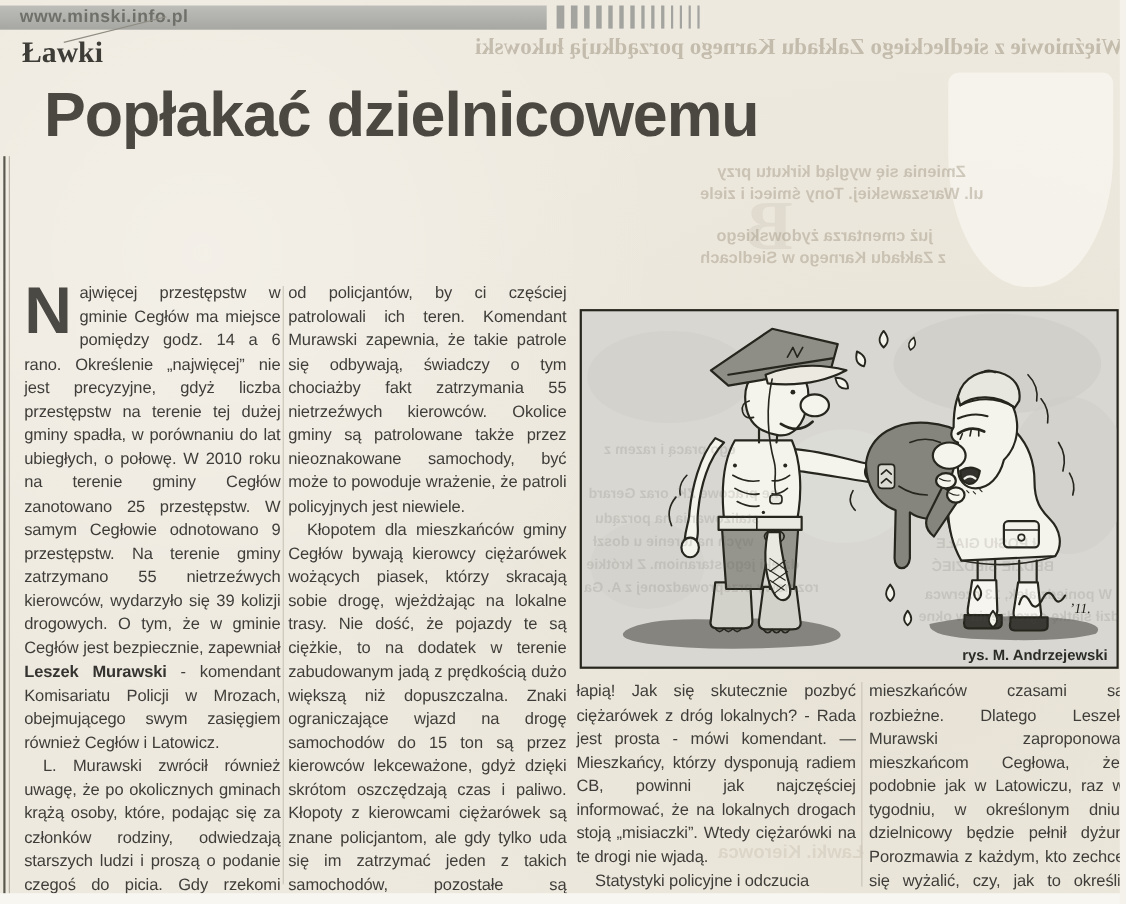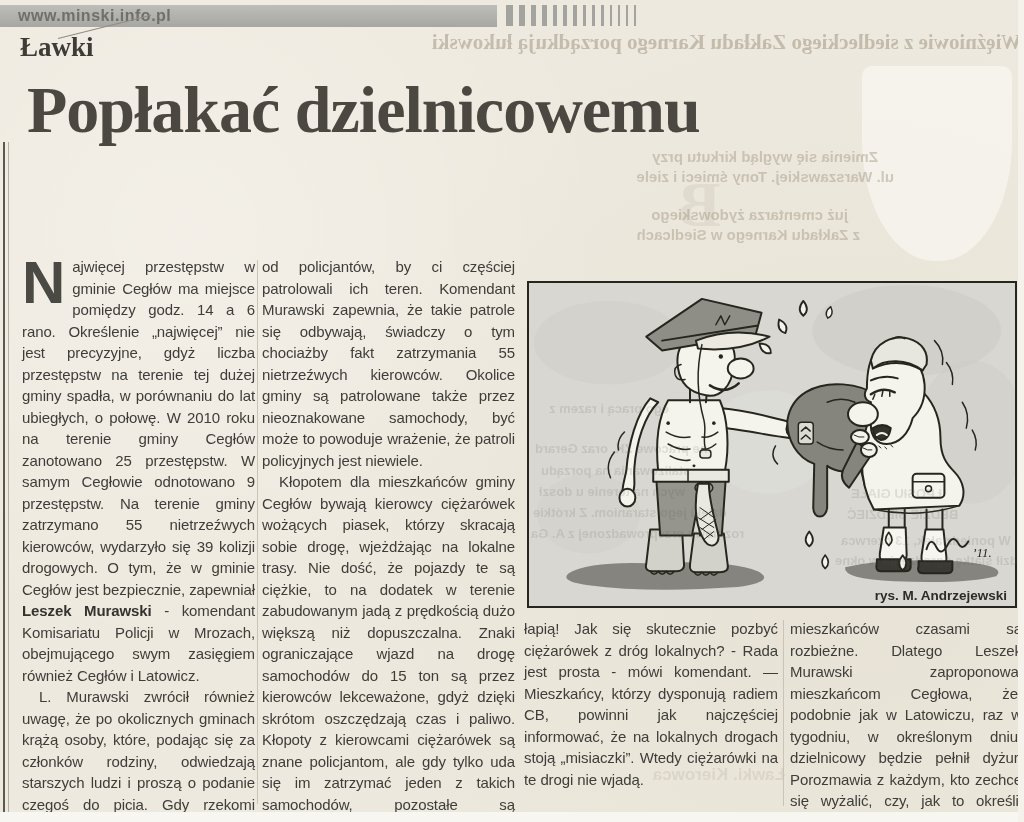--- a/index.html
+++ b/index.html
@@ -39,22 +39,22 @@
   .tally span:nth-child(7){width:4px}.tally span:nth-child(8){width:3px}
   .tally span:nth-child(9){width:3px}.tally span:nth-child(10){width:3px}
   .tally span:nth-child(11){width:2px}.tally span:nth-child(12){width:2px}
   .tally span:nth-child(13){width:2px}.tally span:nth-child(14){width:2px}
 
   
   .section{position:absolute;left:20px;top:32px;font-family:"Liberation Serif",serif;
     font-weight:bold;font-size:27px;color:#3d3c37;}
   .scratch{position:absolute;left:58px;top:38px;width:96px;height:1px;background:#8f8c82;
     transform:rotate(-14deg);transform-origin:left center;}
-  .hl{position:absolute;left:27px;font-family:Liberation Serif, serif;font-weight:bold;
-    color:#4b4842;font-size:66px;letter-spacing:-1px;white-space:nowrap;}
+  .hl{position:absolute;left:40px;font-family:Liberation Sans, sans-serif;font-weight:bold;
+    color:#4b4842;font-size:57px;letter-spacing:-1px;white-space:nowrap;}
   .hl1{top:72px}.hl2{top:162px}
 
   
   .leftrule{position:absolute;left:3px;top:142px;width:2px;height:672px;background:#5b594f;}
   .leftrule2{position:absolute;left:8px;top:142px;width:1px;height:672px;background:rgba(110,104,90,.45);}
   .colrule{position:absolute;width:1px;background:#c9c4b7;}
   .r12{left:257px;top:260px;height:544px;}
   .r34{left:783px;top:620px;height:186px;}
 
   
@@ -274,20 +274,21 @@
     <div class="cbleed cb6">ł POSłU GIAŁE</div>
     <div class="cbleed cb7">BĘDZIE SIEDZIEĆ</div>
     <div class="cbleed cb8">W poniedziałek, 13 czerwca</div>
     <div class="cbleed cb9">uszkodził siatkę ogrodzenia w okne</div>
 
     <div class="caption">rys. M. Andrzejewski</div>
   </div>
 
   <div class="col col3">
     <p>łapią! Jak się skutecznie pozbyć ciężarówek z dróg lokalnych? - Rada jest prosta - mówi komendant. — Mieszkańcy, którzy dysponują radiem CB, powinni jak najczęściej informować, że na lokalnych drogach stoją „misiaczki”. Wtedy ciężarówki na te drogi nie wjadą.</p>
+    <p class="ind">Statystyki policyjne i odczucia</p>
   </div>
 
   <div class="col col4">
     <p><span>mieszkańców czasami są rozbieżne. Dlatego Leszek Murawski zaproponował mieszkańcom Cegłowa, że, podobnie jak w Latowiczu, raz w tygodniu, w określonym dniu, dzielnicowy będzie pełnił dyżur. Porozmawia z każdym, kto zechce się wyżalić, czy, jak to określił komendant, popłakać mu w koszulę. </span></p>
   </div>
 
   <div class="edge-bottom"></div>
   <div class="edge-right"></div>
 </div>
 

